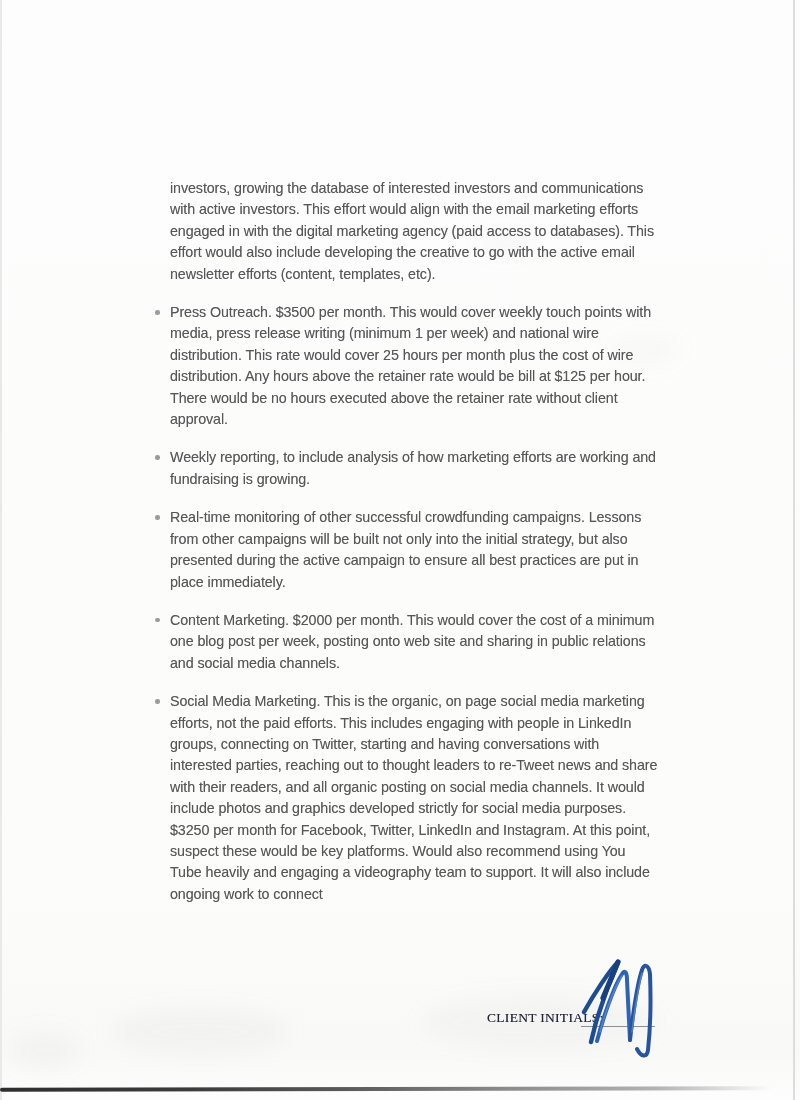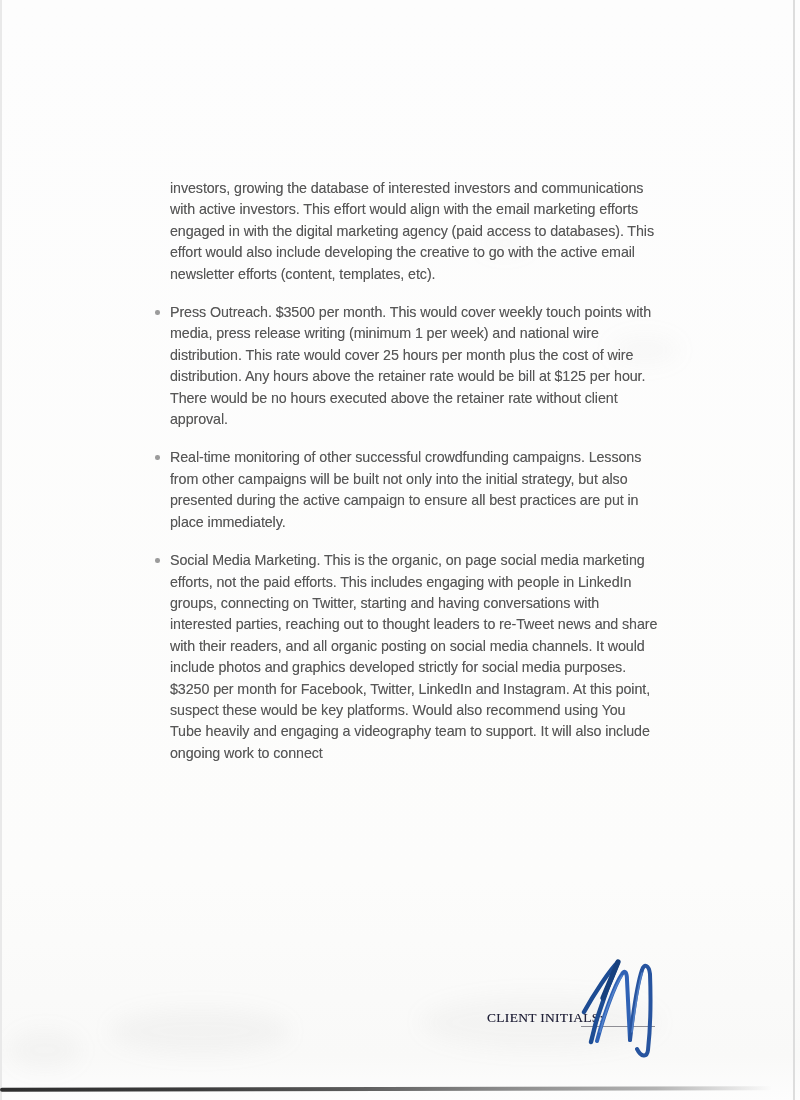--- a/index.html
+++ b/index.html
@@ -124,21 +124,29 @@
   <div class="content">
     <p class="intro">investors, growing the database of interested investors and communications with active investors. This effort would align with the email marketing efforts engaged in with the digital marketing agency (paid access to databases). This effort would also include developing the creative to go with the active email newsletter efforts (content, templates, etc).</p>
 
     <ul class="bullets">
       <li>
         <span class="bullet-dot"></span>
         <span>Press Outreach. $3500 per month. This would cover weekly touch points with media, press release writing (minimum 1 per week) and national wire distribution. This rate would cover 25 hours per month plus the cost of wire distribution. Any hours above the retainer rate would be bill at $125 per hour. There would be no hours executed above the retainer rate without client approval.</span>
       </li>
       <li>
         <span class="bullet-dot"></span>
+        <span>Weekly reporting, to include analysis of how marketing efforts are working and fundraising is growing.</span>
+      </li>
+      <li>
+        <span class="bullet-dot"></span>
         <span>Real-time monitoring of other successful crowdfunding campaigns. Lessons from other campaigns will be built not only into the initial strategy, but also presented during the active campaign to ensure all best practices are put in place immediately.</span>
+      </li>
+      <li>
+        <span class="bullet-dot"></span>
+        <span>Content Marketing. $2000 per month. This would cover the cost of a minimum one blog post per week, posting onto web site and sharing in public relations and social media channels.</span>
       </li>
       <li>
         <span class="bullet-dot"></span>
         <span>Social Media Marketing. This is the organic, on page social media marketing efforts, not the paid efforts. This includes engaging with people in LinkedIn groups, connecting on Twitter, starting and having conversations with interested parties, reaching out to thought leaders to re-Tweet news and share with their readers, and all organic posting on social media channels. It would include photos and graphics developed strictly for social media purposes. $3250 per month for Facebook, Twitter, LinkedIn and Instagram. At this point, suspect these would be key platforms. Would also recommend using You Tube heavily and engaging a videography team to support. It will also include ongoing work to connect</span>
       </li>
     </ul>
   </div>
 
   <span class="initials-label">CLIENT INITIALS:</span>
   <div class="initials-line"></div>

